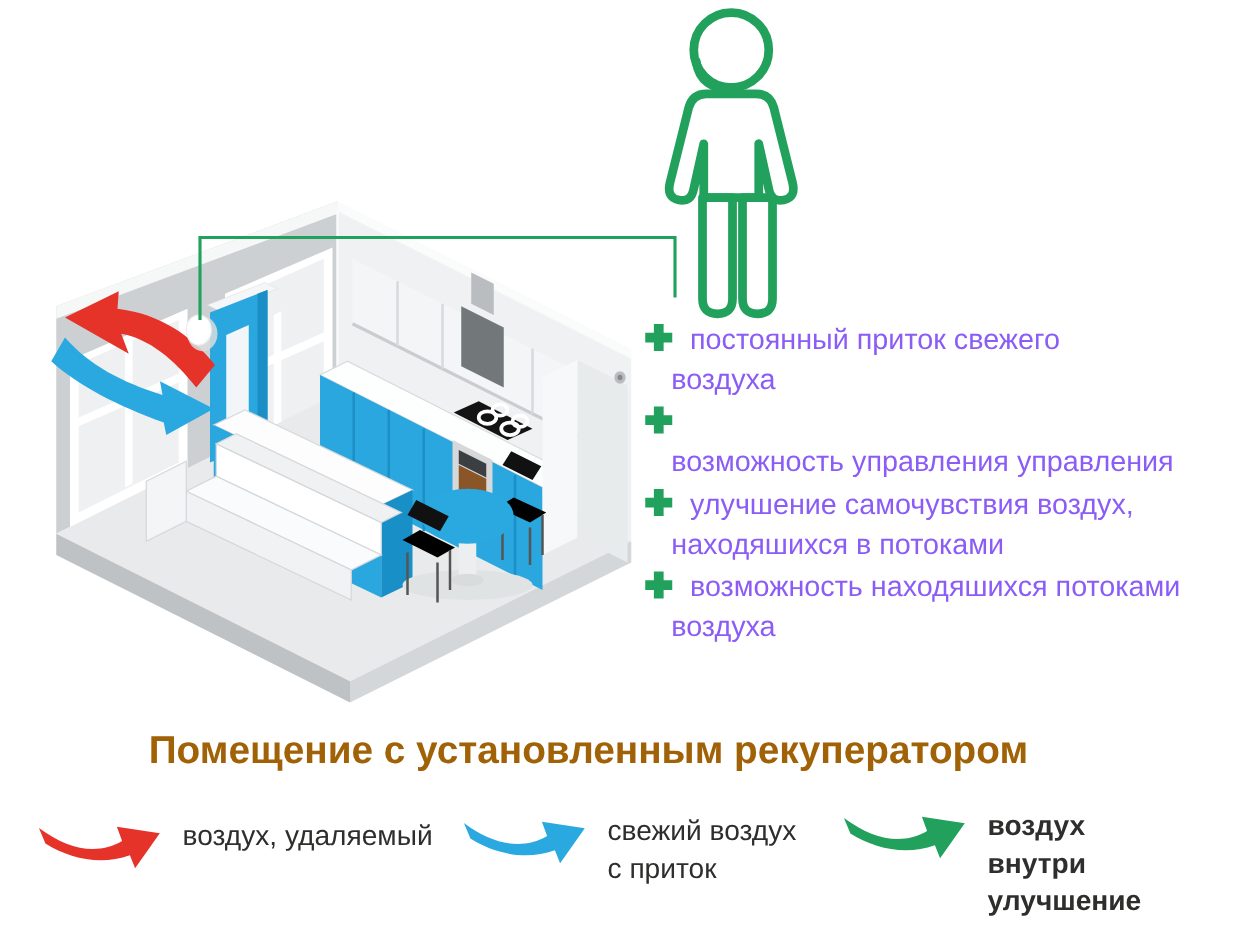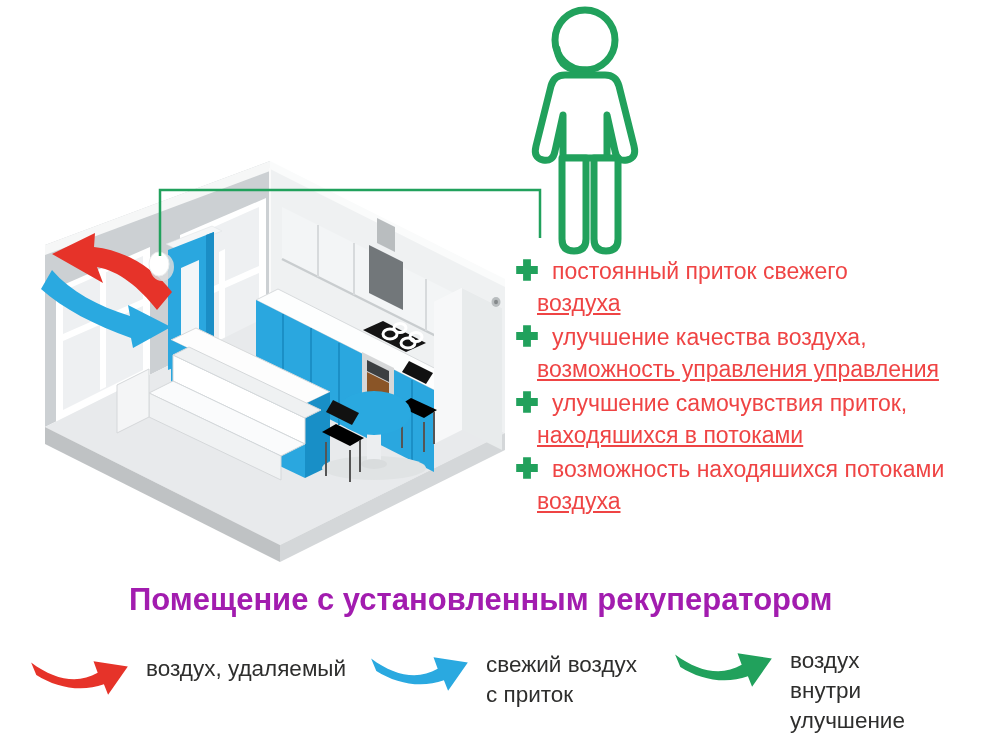--- a/index.html
+++ b/index.html
@@ -4,38 +4,38 @@
 <style>
   html,body{margin:0;padding:0;background:#ffffff;}
   .canvas{
     position:relative;width:1000px;height:743px;background:#ffffff;overflow:hidden;
     font-family:"Liberation Sans",sans-serif;
   }
   .scene{position:absolute;left:0;top:0;width:1000px;height:743px;}
   
   .benefits{
     position:absolute;left:515px;top:255px;width:482px;
-    color:#ef4444;font-size:23px;line-height:32px;
+    color:#8b5cf6;font-size:23px;line-height:32px;
   }
   .benefit{padding-left:22px;margin-bottom:2px;}
   .plus{width:24px;height:24px;margin-left:-22px;margin-right:13px;
         vertical-align:-3px;display:inline-block;}
-  .benefit .l2{display:block;text-decoration:underline;}
+  .benefit .l2{display:block;}
   
   .title{
-    position:absolute;left:129px;top:582px;margin:0;
-    font-size:31px;font-weight:bold;color:#a21caf;letter-spacing:0;
+    position:absolute;left:119px;top:582px;margin:0;
+    font-size:31px;font-weight:bold;color:#a16207;letter-spacing:0;
     white-space:nowrap;
   }
   
   .legend{position:absolute;left:0;top:640px;width:872px;height:90px;}
   .legend-item{position:absolute;display:flex;align-items:flex-start;gap:14px;}
   .li-0{left:28px;top:12px;}
   .li-1{left:368px;top:8px;justify-content:center;}
-  .li-2{left:672px;top:4px;}
+  .li-2{left:672px;top:4px;font-weight:bold;}
   .swoosh{width:104px;height:52px;flex:0 0 auto;}
   .legend-text{font-size:22.5px;line-height:30px;color:#2e2e2d;padding-top:2px;}
   .legend-text span{display:block;}
 </style>
 </head>
 <body>
 
 <div class="canvas">
 
   <svg class="scene" viewBox="0 0 1000 743">
@@ -178,27 +178,27 @@
   <div class="benefits">
     <div class="benefit">
       <svg class="plus" viewBox="0 0 24 24">
           <path d="M 8.1 1.2 H 15.9 V 8.1 H 22.8 V 15.9 H 15.9 V 22.8 H 8.1 V 15.9 H 1.2 V 8.1 H 8.1 Z" fill="#21a15c"></path>
         </svg><span class="l1">постоянный приток свежего</span>
       <span class="l2">воздуха</span>
     </div>
     <div class="benefit">
       <svg class="plus" viewBox="0 0 24 24">
           <path d="M 8.1 1.2 H 15.9 V 8.1 H 22.8 V 15.9 H 15.9 V 22.8 H 8.1 V 15.9 H 1.2 V 8.1 H 8.1 Z" fill="#21a15c"></path>
-        </svg><span class="l1">улучшение качества воздуха,</span>
+        </svg>
       <span class="l2">возможность управления управления</span>
     </div>
     <div class="benefit">
       <svg class="plus" viewBox="0 0 24 24">
           <path d="M 8.1 1.2 H 15.9 V 8.1 H 22.8 V 15.9 H 15.9 V 22.8 H 8.1 V 15.9 H 1.2 V 8.1 H 8.1 Z" fill="#21a15c"></path>
-        </svg><span class="l1">улучшение самочувствия приток,</span>
+        </svg><span class="l1">улучшение самочувствия воздух,</span>
       <span class="l2">находяшихся в потоками</span>
     </div>
     <div class="benefit">
       <svg class="plus" viewBox="0 0 24 24">
           <path d="M 8.1 1.2 H 15.9 V 8.1 H 22.8 V 15.9 H 15.9 V 22.8 H 8.1 V 15.9 H 1.2 V 8.1 H 8.1 Z" fill="#21a15c"></path>
         </svg><span class="l1">возможность находяшихся потоками</span>
       <span class="l2">воздуха</span>
     </div>
   </div>
 

